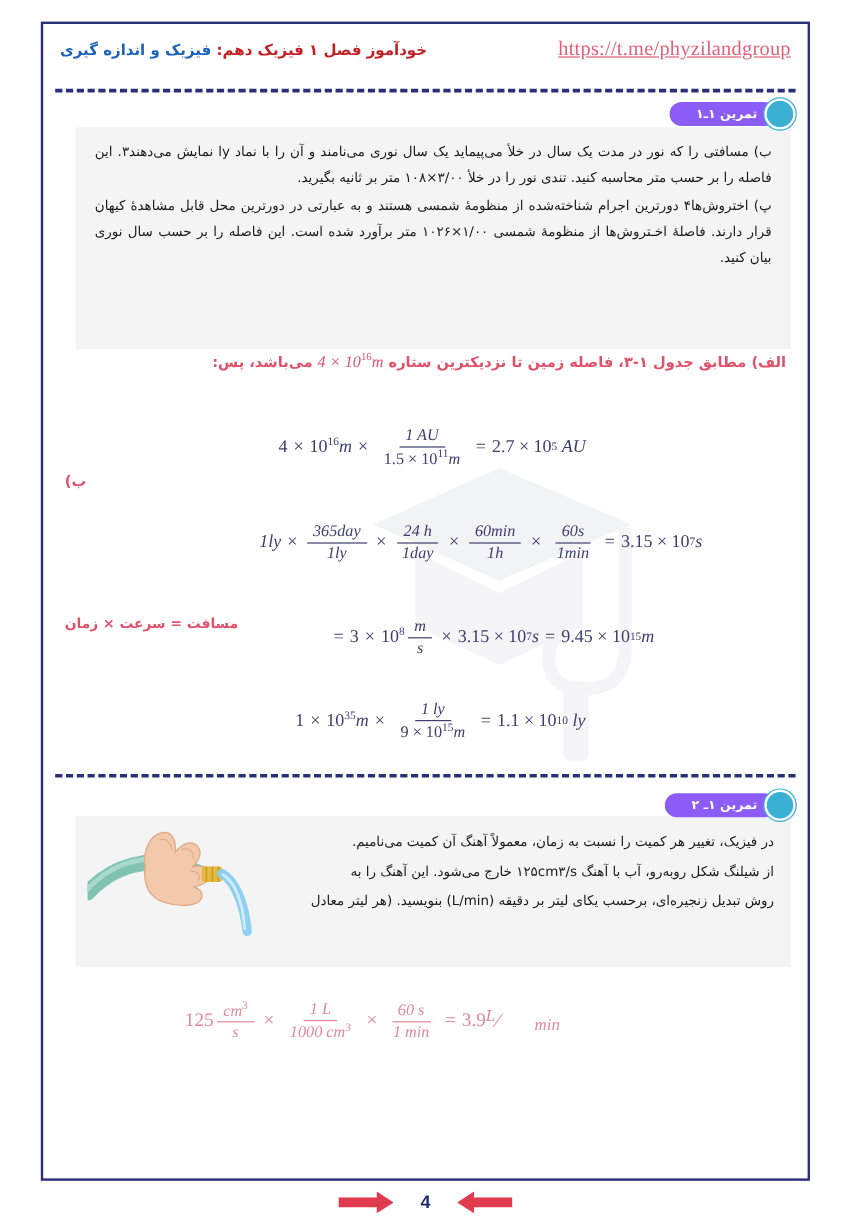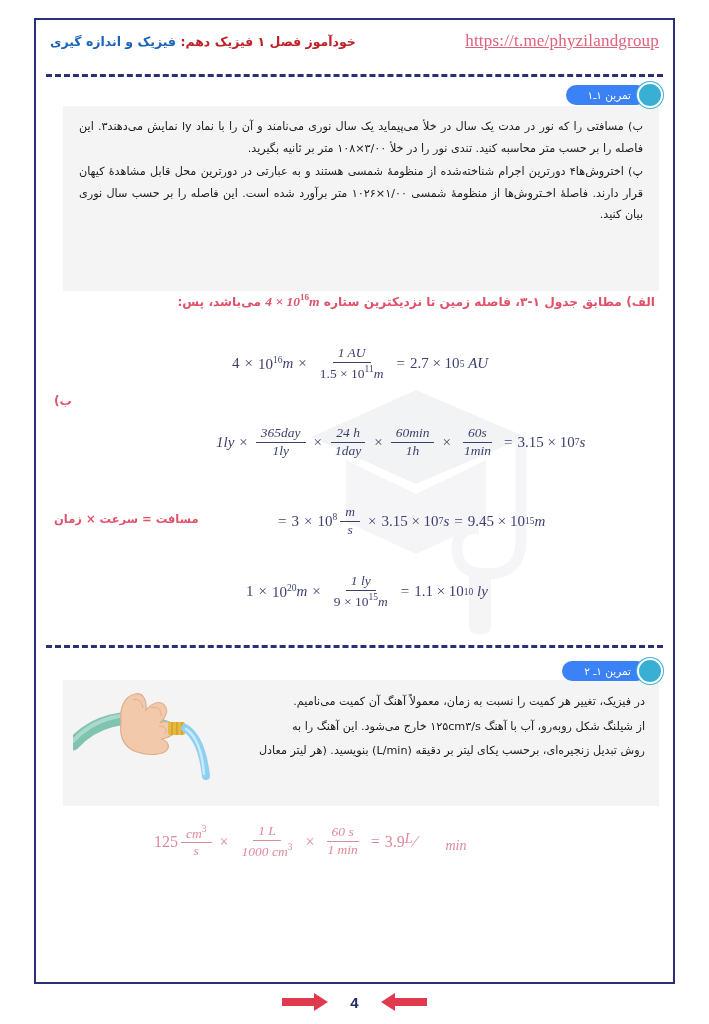--- a/index.html
+++ b/index.html
@@ -47,22 +47,22 @@
     position:absolute;display:flex;align-items:center;
     direction:rtl;
   }
   .ex-tag .circle{
     width:22px;height:22px;border-radius:50%;
     background:#3aafd4;border:2px solid #ffffff;
     box-shadow:0 0 0 1px #3aafd4;
     margin-left:-10px;z-index:2;
   }
   .ex-tag .label{
-    background:#3b82f6;color:#ffffff;
-    font-size:10.5px;font-weight:normal;
+    background:#8b5cf6;color:#ffffff;
+    font-size:10.5px;font-weight:bold;
     padding:4px 16px 4px 22px;border-radius:11px;
     z-index:1;white-space:nowrap;
   }
   
   .qpanel{
     position:absolute;background:#f4f4f4;
     box-sizing:border-box;
   }
   .qtext{
     direction:rtl;text-align:justify;
@@ -72,21 +72,21 @@
   .qtext p{margin:0 0 1px 0;}
   sup{font-size:7.5px;vertical-align:super;}
   
   .ans-head{
     position:absolute;direction:rtl;text-align:right;
     color:#e0516a;font-size:12.2px;font-weight:bold;
     white-space:nowrap;
   }
   .ans-head .mth{
     font-family:"Liberation Serif","DejaVu Serif",serif;
-    font-style:italic;font-weight:bold;font-size:13.5px;
+    font-style:italic;font-weight:normal;font-size:13.5px;
     direction:ltr;display:inline-block;unicode-bidi:isolate;
   }
   .ans-head .mth sup{font-style:normal;font-size:9px;}
   .part-b{
     position:absolute;color:#e0516a;font-size:12.2px;font-weight:bold;
     direction:rtl;
   }
   .red-note{
     position:absolute;color:#e0516a;font-size:11.5px;font-weight:bold;
     direction:rtl;white-space:nowrap;
@@ -99,21 +99,21 @@
     color:#3c3f6e;font-size:15px;font-style:italic;
     display:flex;align-items:center;white-space:nowrap;
   }
   .math.pink{color:#e0899a;}
   .math .op{font-style:normal;margin:0 5px;}
   .math .num{font-style:normal;}
   .math sup{font-style:normal;font-size:9.5px;}
   .frac{
     display:inline-flex;flex-direction:column;
     align-items:center;justify-content:center;
-    vertical-align:middle;margin:2px 3px;
+    vertical-align:middle;margin:12px 3px;
   }
   .frac .top{
     padding:0 5px 1px 5px;font-size:13.5px;line-height:1.1;
     border-bottom:1.3px solid currentColor;
   }
   .frac .bot{padding:1px 5px 0 5px;font-size:13.5px;line-height:1.1;}
   .sfrac{
     display:inline-flex;align-items:center;font-size:14px;
   }
   .sfrac .s1{transform:translateY(-3px);}
@@ -240,21 +240,21 @@
     <span class="op">=</span>
     <span class="num">9.45 × 10</span>
       <sup>15</sup>
       <span>m</span>
   </div>
 
 
   <div class="math" style="left:210px;top:552px;">
     <span class="num">1</span>
     <span class="op">×</span>
-    <span class="num">10<sup>20</sup></span>
+    <span class="num">10<sup>35</sup></span>
     <span>m</span>
     <span class="op">×</span>
     <span class="frac">
       <span class="top">1 ly</span>
       <span class="bot"><span class="num">9 × 10</span><sup>15</sup><span>m</span></span>
     </span>
     <span class="op">=</span>
     <span class="num">1.1 × 10</span>
       <sup>10</sup>
     <span>&nbsp;</span>

